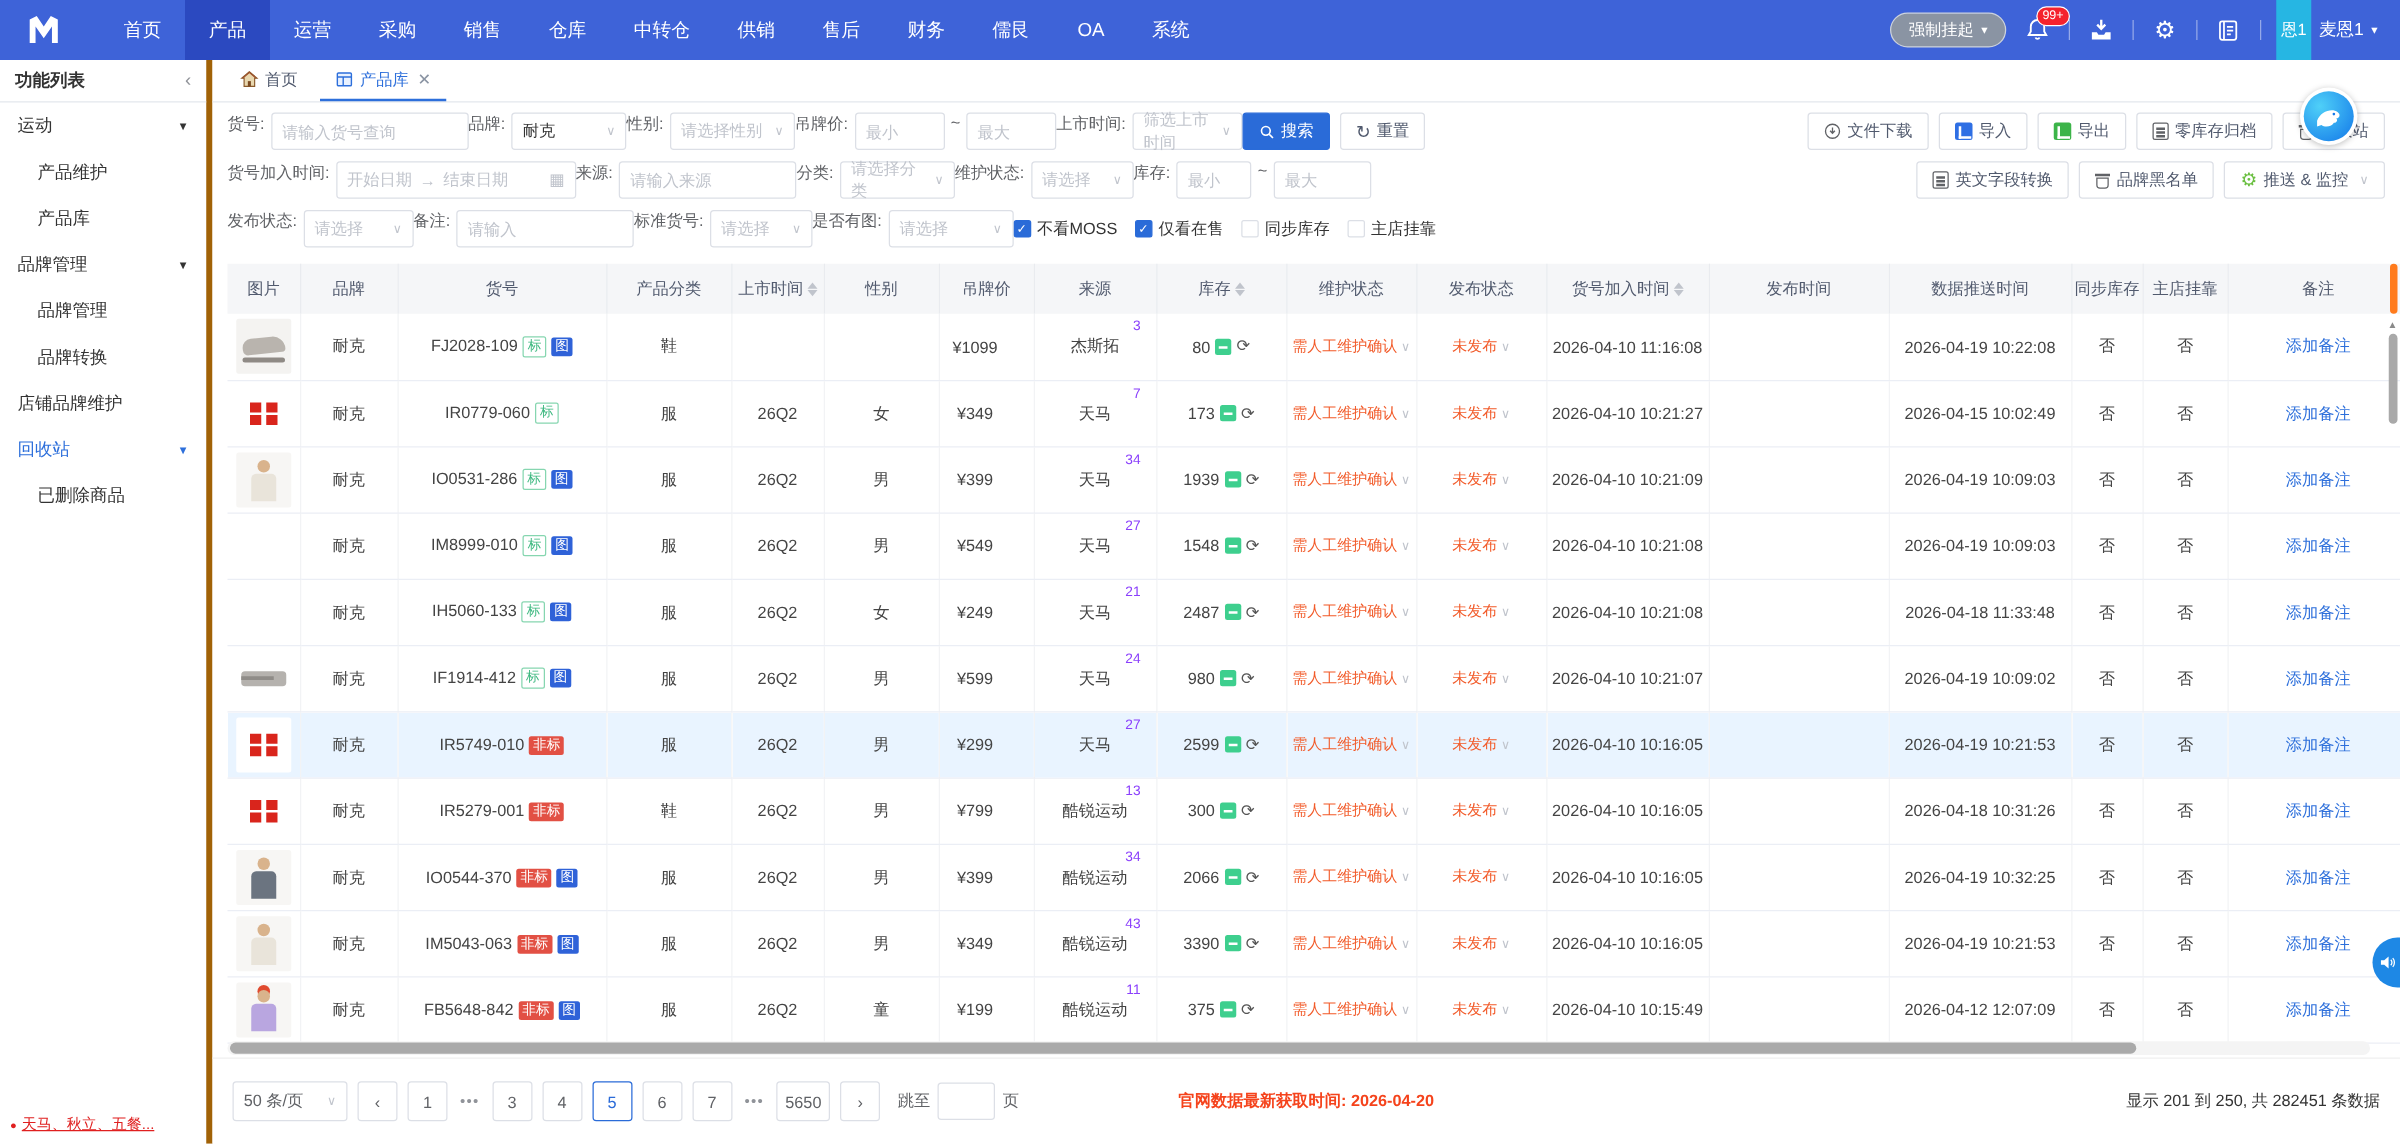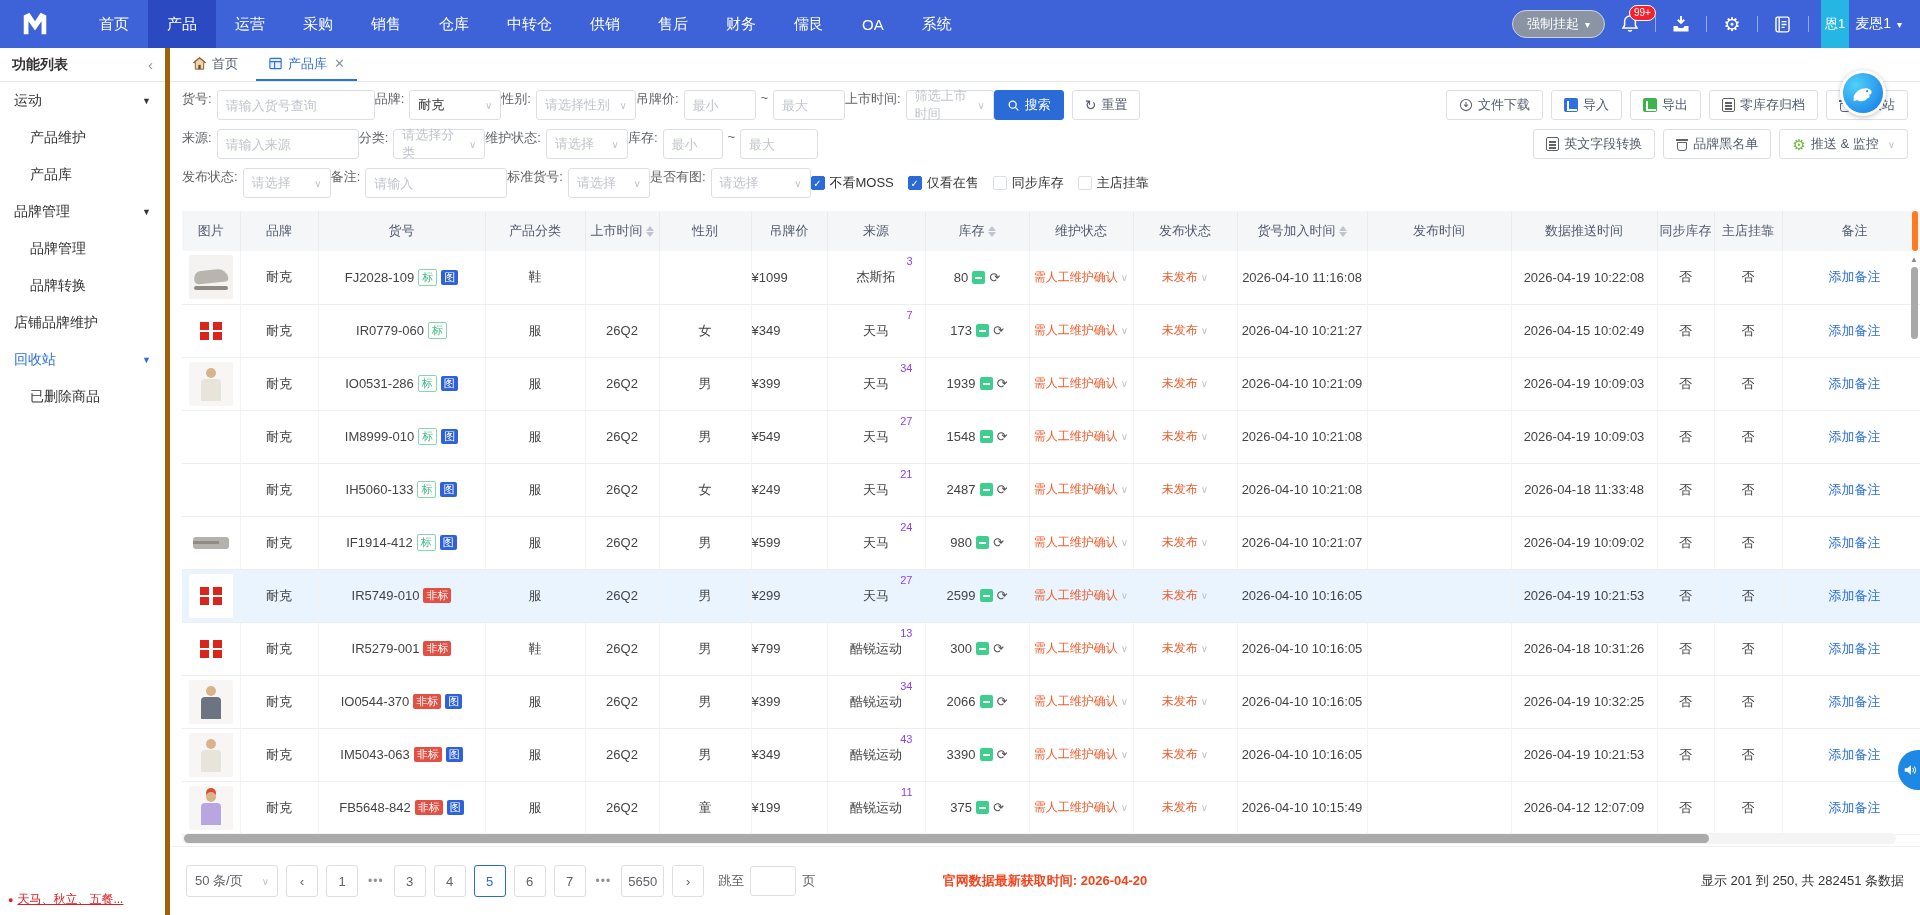--- a/index.html
+++ b/index.html
@@ -83,21 +83,21 @@
   td{height:53px;border-bottom:1px solid #ebeef5;border-right:1px solid #f2f3f5;font-size:13px;color:#444;text-align:center;white-space:nowrap;overflow:hidden}
   tr.selected td{background:#e9f4ff}
   .sorter{display:inline-flex;flex-direction:column;gap:1px}
   .sorter i{width:0;height:0;border-left:4px solid transparent;border-right:4px solid transparent}
   .sorter .up{border-bottom:5px solid #c0c4cc}
   .sorter .dn{border-top:5px solid #c0c4cc}
   .badge{display:inline-block;font-size:11px;line-height:15px;padding:0 3px;border-radius:2px;margin-left:4px;vertical-align:1px}
   .b-green{color:#3cb87f;border:1px solid #86d6b0;background:#fff}
   .b-red{color:#fff;background:#e25044}
   .b-blue{color:#fff;background:#2f62d8}
-  td.price{text-align:left;padding-right:18px}
+  td.price{text-align:center;padding-right:18px}
   td.source-td{position:relative}
   .src-sup{position:absolute;top:4px;right:12px;color:#8a3ffc;font-size:11px}
   .stock-wrap{display:inline-flex;align-items:center;gap:4px}
   .stock-tag{width:13px;height:13px;background:#3ecf8e;border-radius:2px;position:relative;display:inline-block}
   .stock-tag::after{content:"";position:absolute;left:3px;right:3px;top:6px;height:2px;background:#fff}
   .stock-ref{color:#555;font-size:13px}
   .status-o{color:#f25b2a;font-size:12px}
   .st-caret{color:#c0c4cc;font-size:10px;margin-left:3px}
   a.remark{color:#2d6fdb;text-decoration:none;cursor:pointer}
 
@@ -339,20 +339,29 @@
               </button>
             <button class="btn">
                 <span class="mini-trash"></span>
                 <span>回收站</span>
               </button>
           </div>
         </div>
 
         <div class="frow">
           <div class="field">
+            <label>货号加入时间:</label>
+            <div class="daterange">
+              <span>开始日期</span>
+              <span class="arrow">→</span>
+              <span>结束日期</span>
+              <span class="cal">▦</span>
+            </div>
+          </div>
+          <div class="field">
             <label>来源:</label>
             <input class="inp" style="width: 142px;" placeholder="请输入来源">
           </div>
           <div class="field">
             <label>分类:</label>
             <div class="selbox" style="width:92px">
                 <span class="ph">请选择分类</span>
                 <span class="sel-caret">∨</span>
               </div>
           </div>

